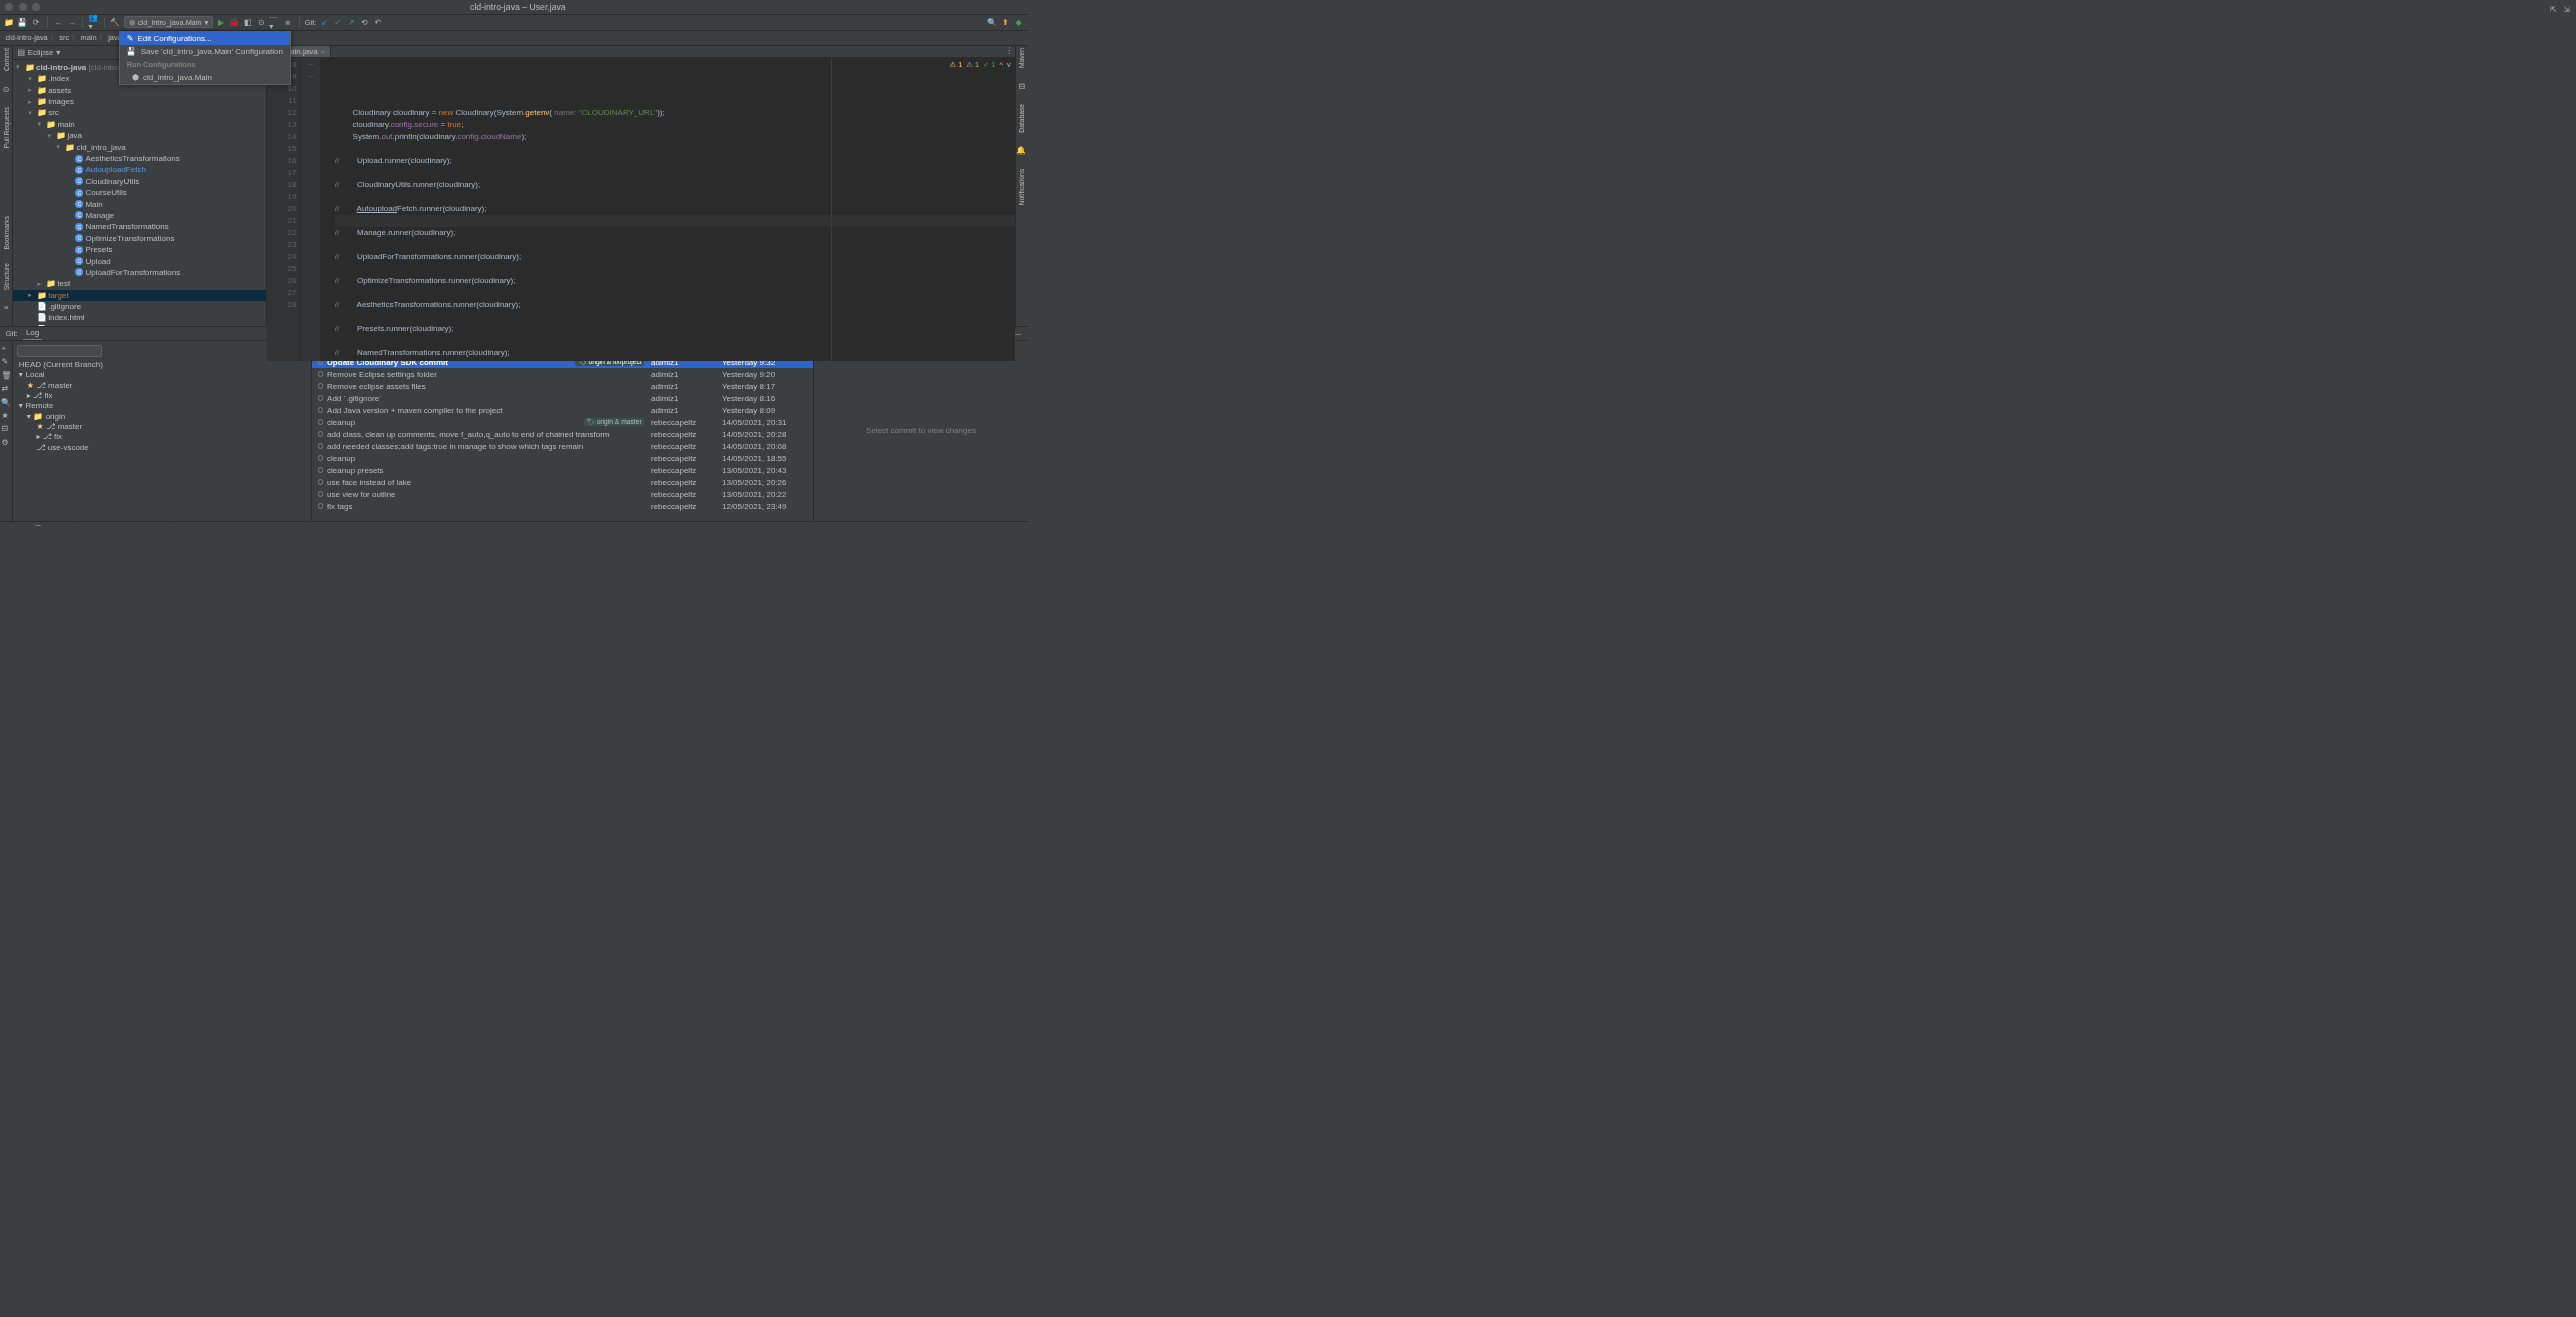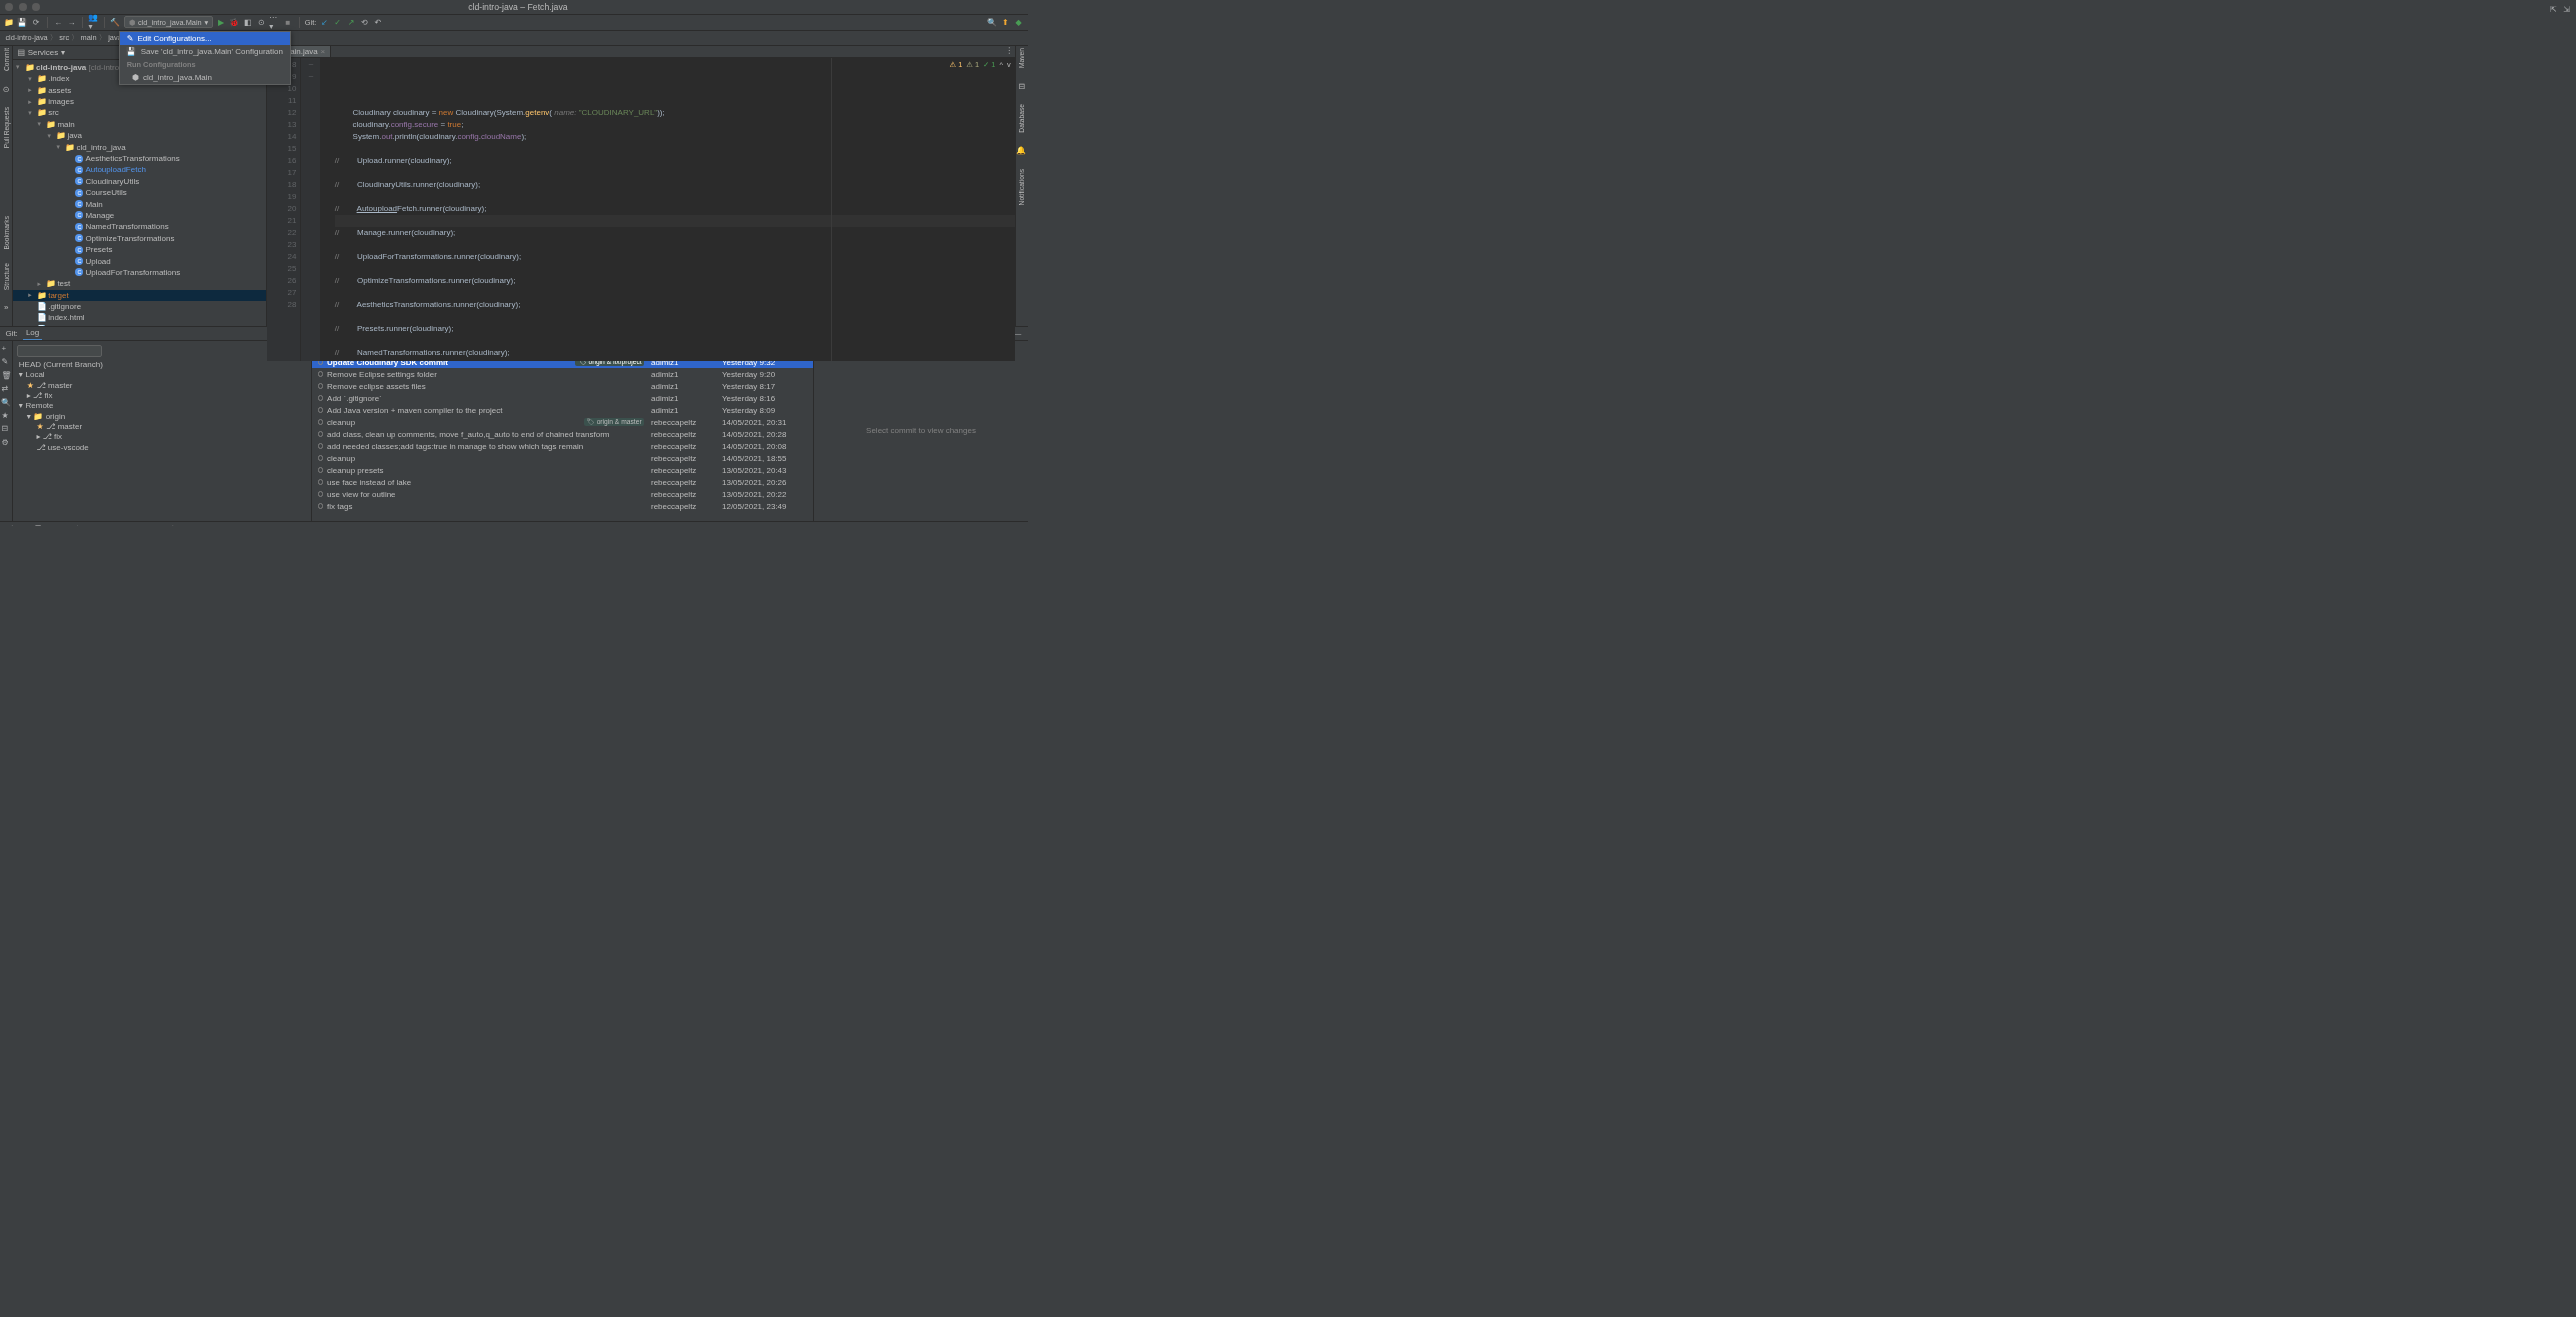--- a/index.html
+++ b/index.html
@@ -114,21 +114,21 @@
 </style>
 </head>
 <body>
 
 <div class="titlebar">
   <div class="traffic-lights">
     <div class="traffic-light"></div>
     <div class="traffic-light"></div>
     <div class="traffic-light"></div>
   </div>
-  <div class="window-title">cld-intro-java – Fetch.java</div>
+  <div class="window-title">cld-intro-java – User.java</div>
   <div style="width:27px"></div>
 </div>
 
 <div class="toolbar">
   <span class="tb-icon">📁</span>
   <span class="tb-icon">💾</span>
   <span class="tb-icon">⟳</span>
   <span class="tb-sep"></span>
   <span class="tb-icon">←</span>
   <span class="tb-icon">→</span>
@@ -187,21 +187,21 @@
     <span>⊙</span>
     <span class="gutter-label">Pull Requests</span>
     <span class="gutter-label" style="margin-top:54px">Bookmarks</span>
     <span class="gutter-label">Structure</span>
     <span>»</span>
   </div>
 
   <div class="project-panel">
     <div class="panel-header">
       <span>▤</span>
-      <span class="panel-title">Services</span>
+      <span class="panel-title">Eclipse</span>
       <span>▾</span>
       <div style="flex:1"></div>
     </div>
     <div class="tree" id="tree">
         <div class="tree-row">
           <span class="tree-arrow">▾</span>
           <span class="tree-icon folder-ic">📁</span>
           <span class="tree-label"><b>cld-intro-java</b> <span class="bracket">[cld-intro-</span></span>
         </div>
         <div class="tree-row" style="padding-left:14.8px">

